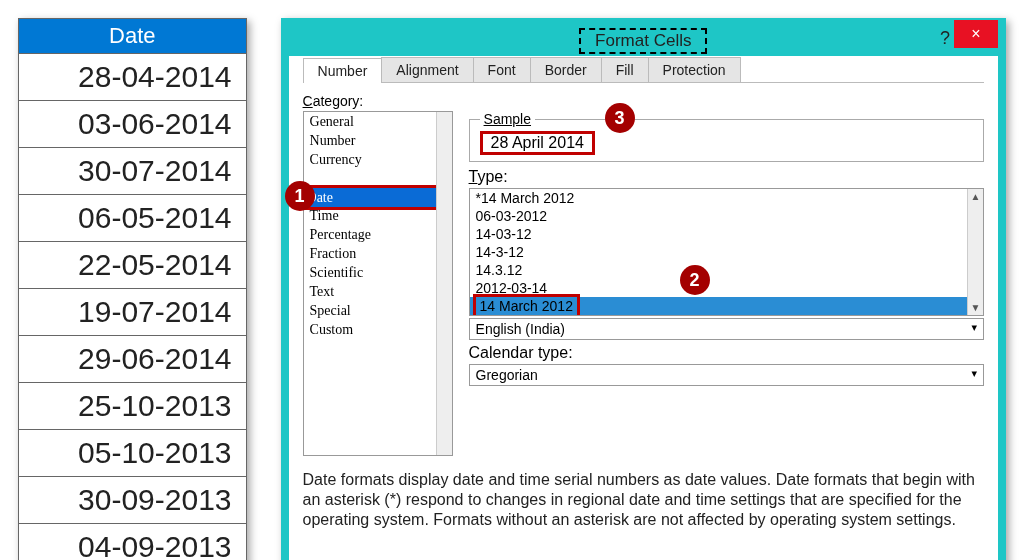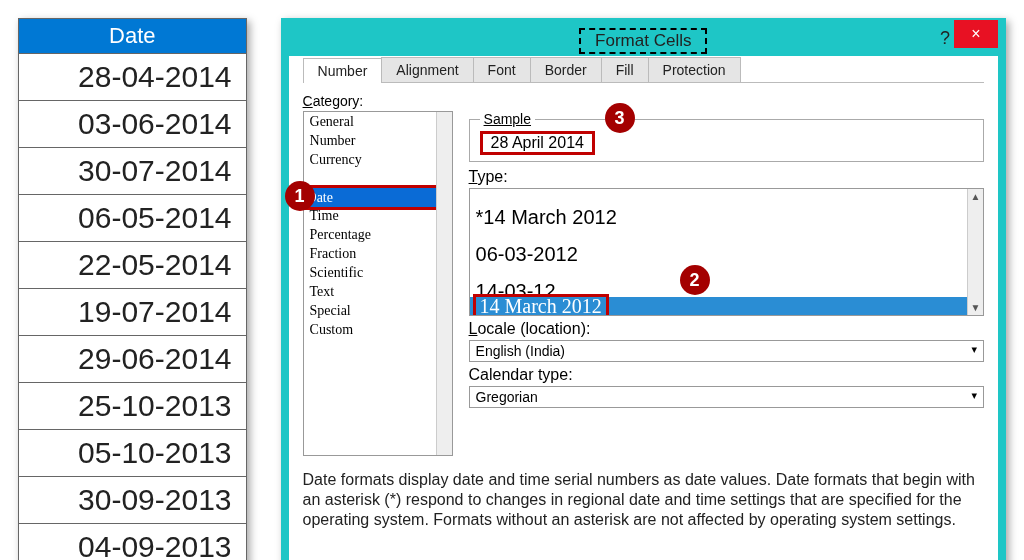--- a/index.html
+++ b/index.html
@@ -149,27 +149,26 @@
   }
   .type-list .scrollbar {
     position: absolute; right: 0; top: 0; bottom: 0; width: 16px;
     background: #eee; border-left: 1px solid #ccc;
     display: flex; flex-direction: column; justify-content: space-between;
     align-items: center;
     padding: 2px 0;
   }
   .type-item {
     padding: 0 6px;
-    font-size: 20px;
+    font-size: 14px;
     line-height: 18px;
-    margin-top: 19px;
   }
   .type-item.selected-row {
     position: absolute; left: 0; right: 16px; bottom: 0;
-    background: #2a8dd4; color: #ffffff; font-family: Liberation Serif, serif;
+    background: #2a8dd4; color: #000000;
   }
   .type-item.selected-row .sel-box {
     border: 3px solid #c00000;
     display: inline-block;
     padding: 0 4px;
     margin: -3px 0 -3px -3px;
   }
   .combo {
     width: 100%;
     border: 1px solid #999;
@@ -309,21 +308,20 @@
           <div class="type-item">2012-03-14</div>
           <div class="type-item selected-row">
             <span class="sel-box">14 March 2012</span>
           </div>
           <div class="scrollbar">
             <span class="arrow">▲</span>
             <span class="arrow">▼</span>
           </div>
         </div>
 
-        <div class="underline-first field-label">Locale (location):</div>
         <div class="combo">
           <span>English (India)</span>
           <span class="chev">▾</span>
         </div>
 
         <div class="field-label">Calendar type:</div>
         <div class="combo">
           <span>Gregorian</span>
           <span class="chev">▾</span>
         </div>

